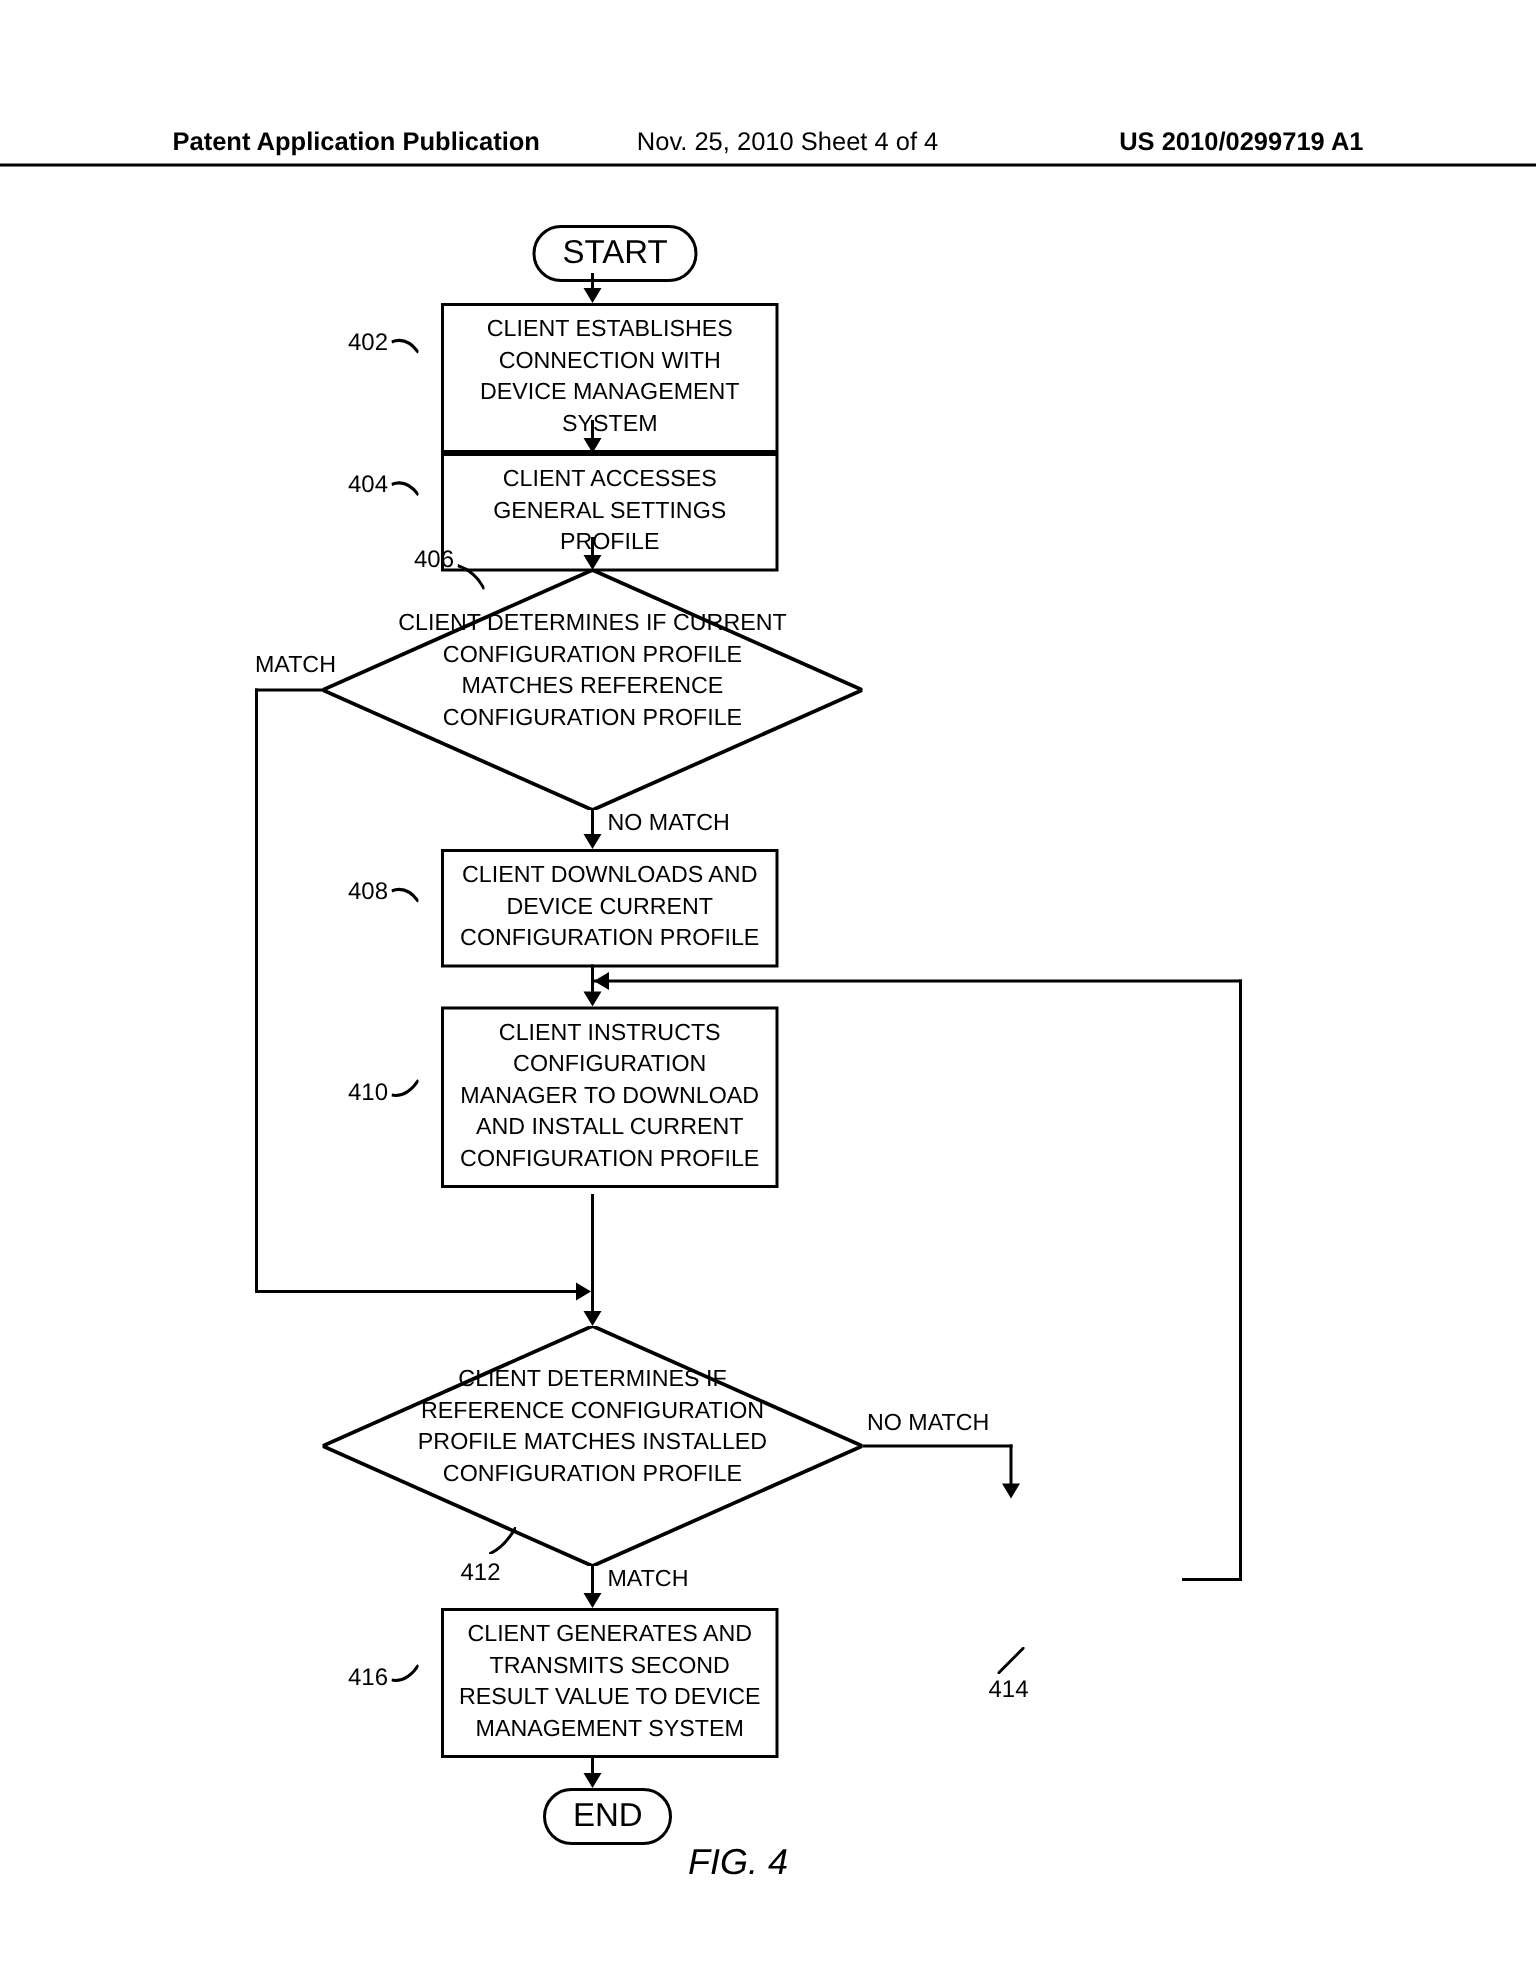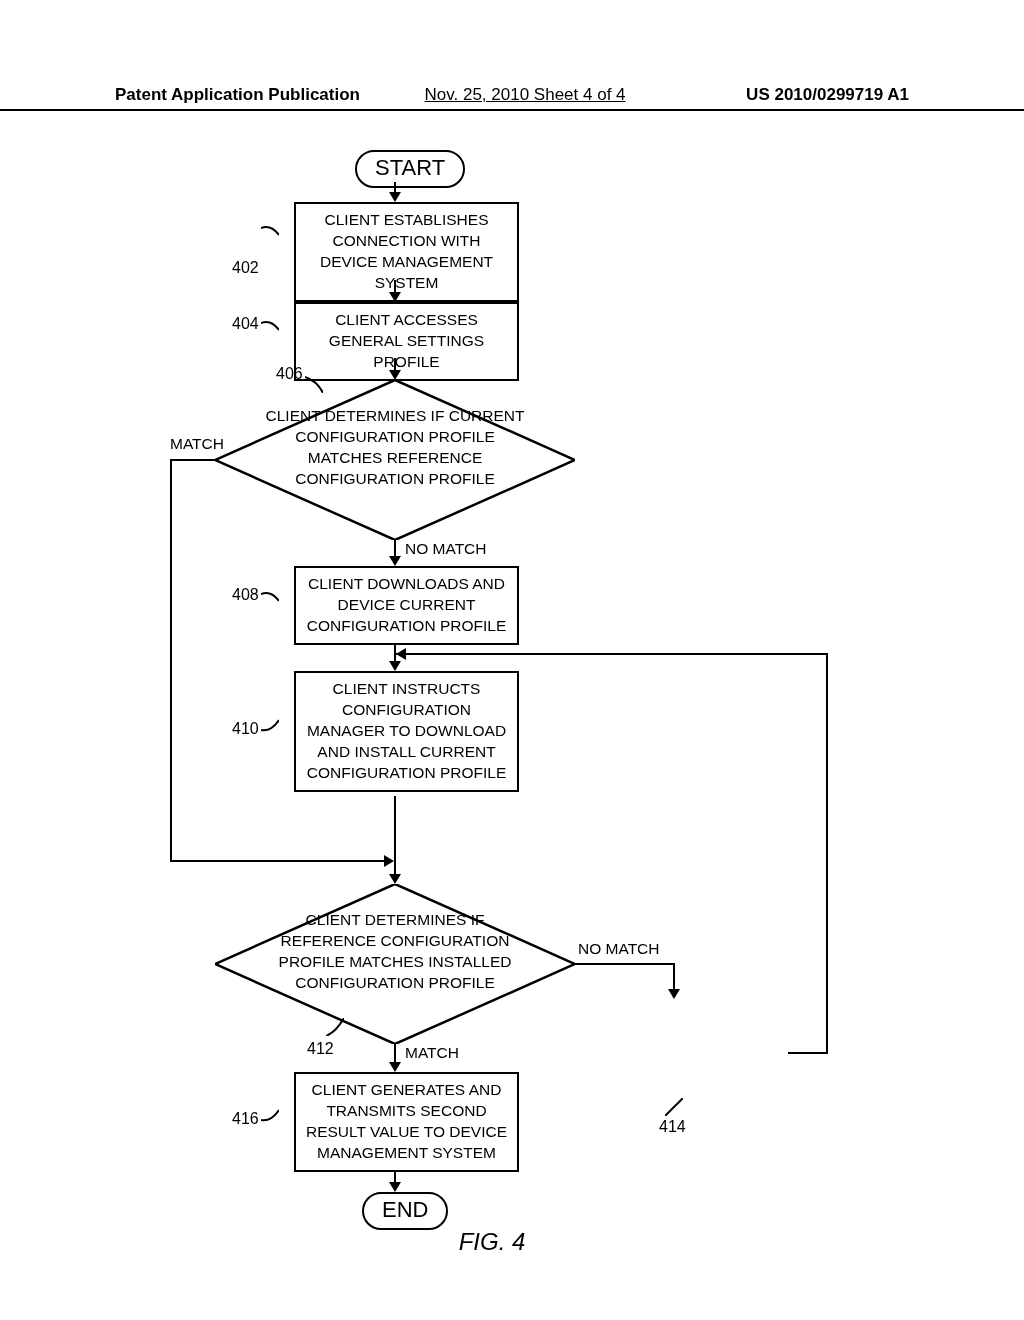--- a/index.html
+++ b/index.html
@@ -16,21 +16,21 @@
     top: 85px;
     left: 0;
     right: 0;
     border-bottom: 2px solid black;
     padding-bottom: 4px;
     display: flex;
     justify-content: space-between;
     font-size: 17px;
   }
   .header .left { font-weight: bold; margin-left: 115px; }
-  .header .mid { margin-right: 56px; text-decoration: underline; }
+  .header .mid { margin-right: 56px; }
   .header .right { font-weight: bold; margin-right: 115px; }
 
   .flowchart {
     position: absolute;
     top: 140px;
     left: 0;
     width: 1024px;
     height: 1140px;
   }
 
@@ -139,21 +139,21 @@
   <span class="right">US 2010/0299719 A1</span>
 </div>
 
 <div class="flowchart">
 
   <div class="terminal" style="left:355px; top:10px;">START</div>
   <div class="line-v" style="left:394px; top:42px; height:12px;"></div>
   <div class="arrow-down" style="left:389px; top:52px;"></div>
 
   <div class="process" style="left:294px; top:62px; width:205px;">CLIENT ESTABLISHES CONNECTION WITH DEVICE MANAGEMENT SYSTEM</div>
-  <div class="ref" style="left:232px; top:80px;margin-top:39px;">402</div>
+  <div class="ref" style="left:232px; top:80px;">402</div>
   <svg class="tick" style="left:261px; top:82px;">
       <path d="M0 6 Q10 2 18 13" stroke="black" fill="none" stroke-width="2"></path>
     </svg>
 
   <div class="line-v" style="left:394px; top:140px; height:14px;"></div>
   <div class="arrow-down" style="left:389px; top:152px;"></div>
 
   <div class="process" style="left:294px; top:162px; width:205px;">CLIENT ACCESSES GENERAL SETTINGS PROFILE</div>
   <div class="ref" style="left:232px; top:175px;">404</div>
   <svg class="tick" style="left:261px; top:177px;">

